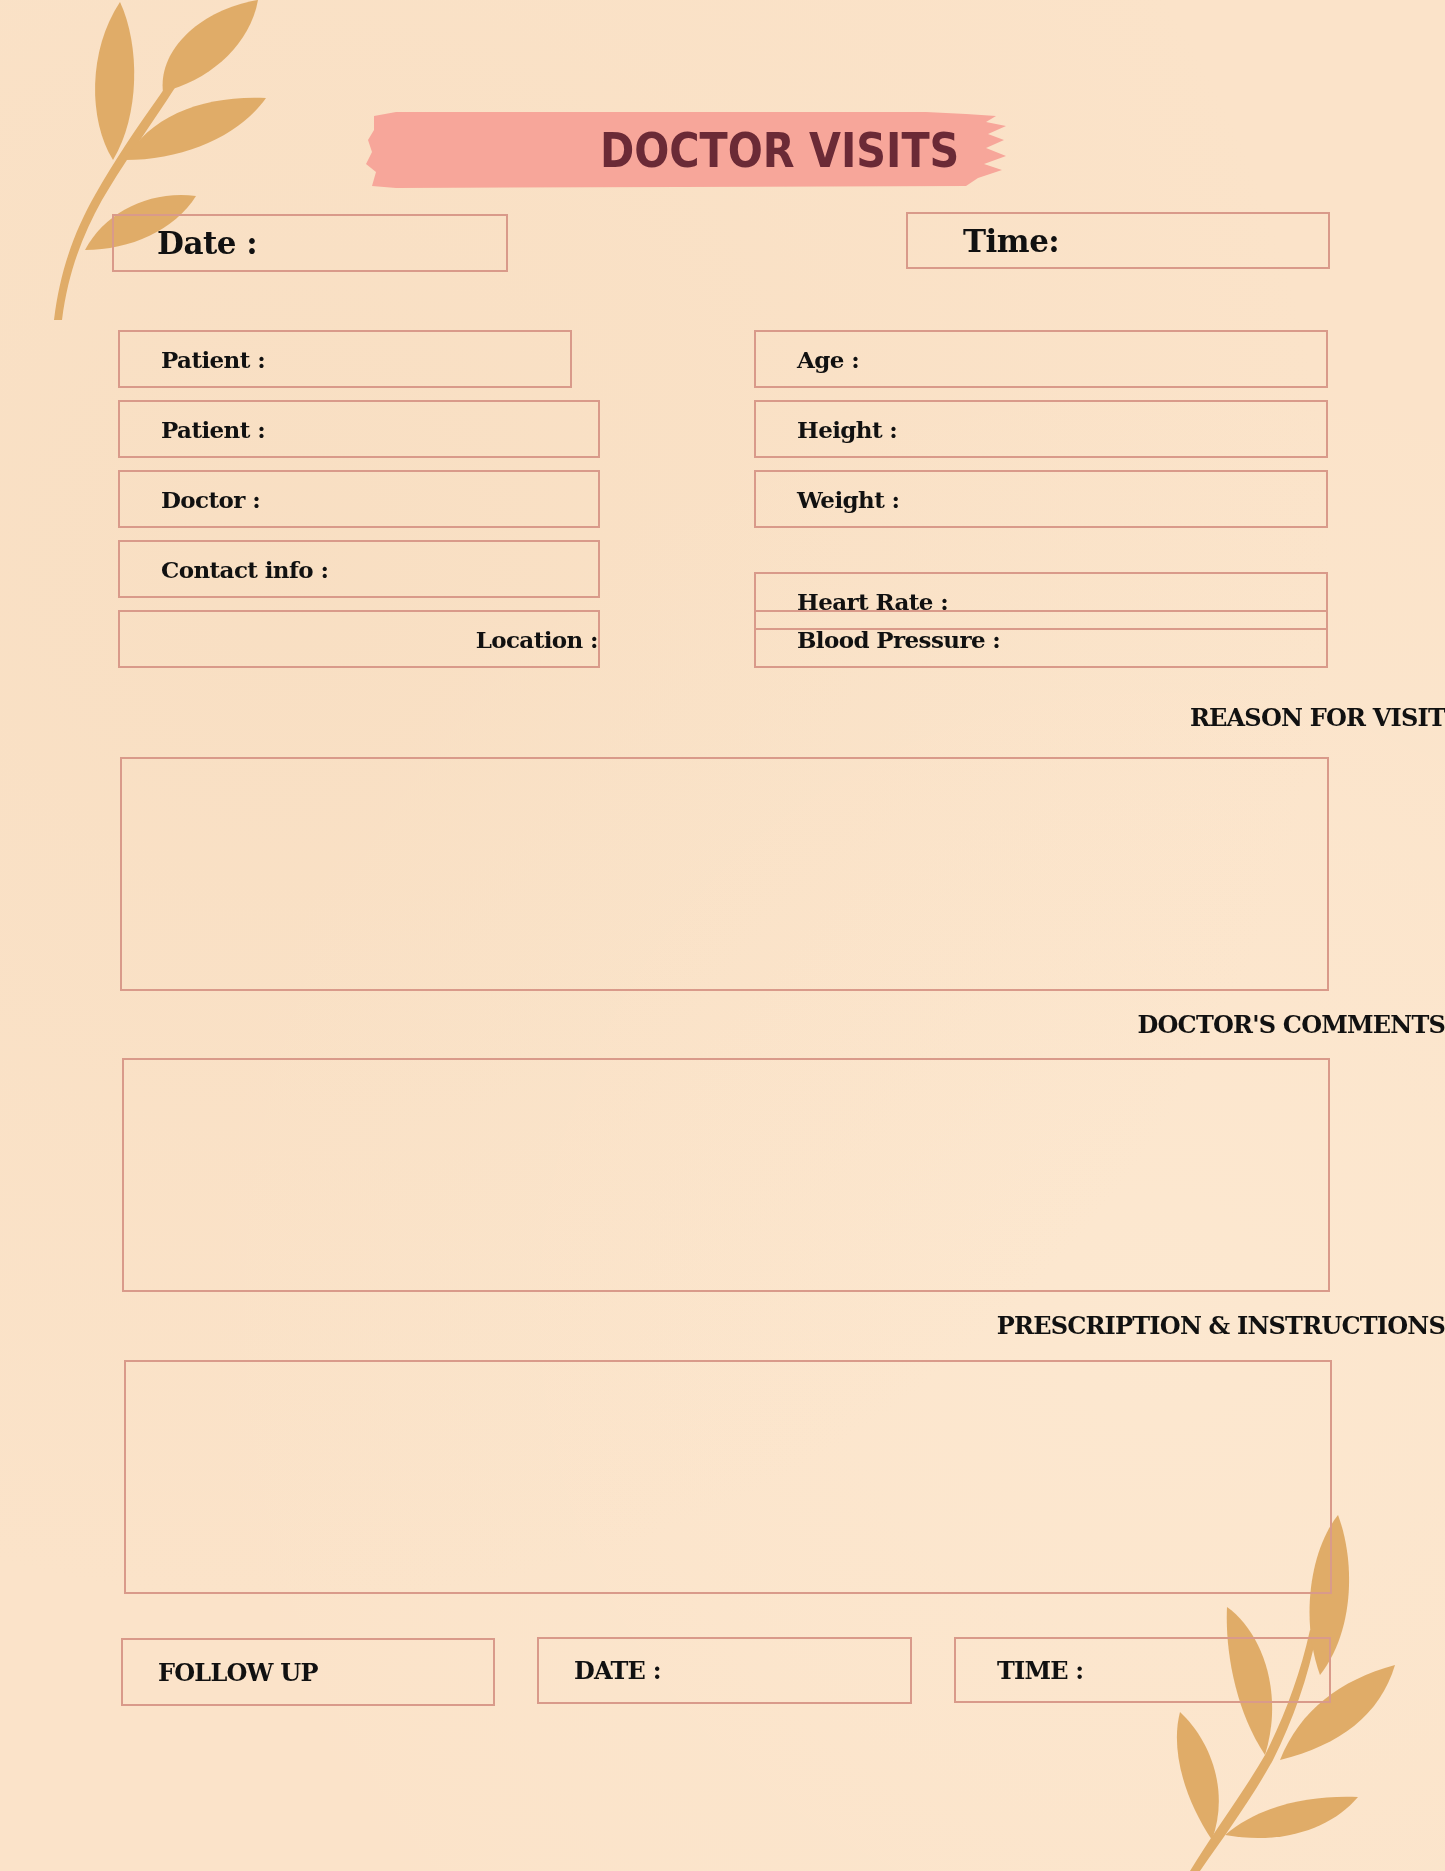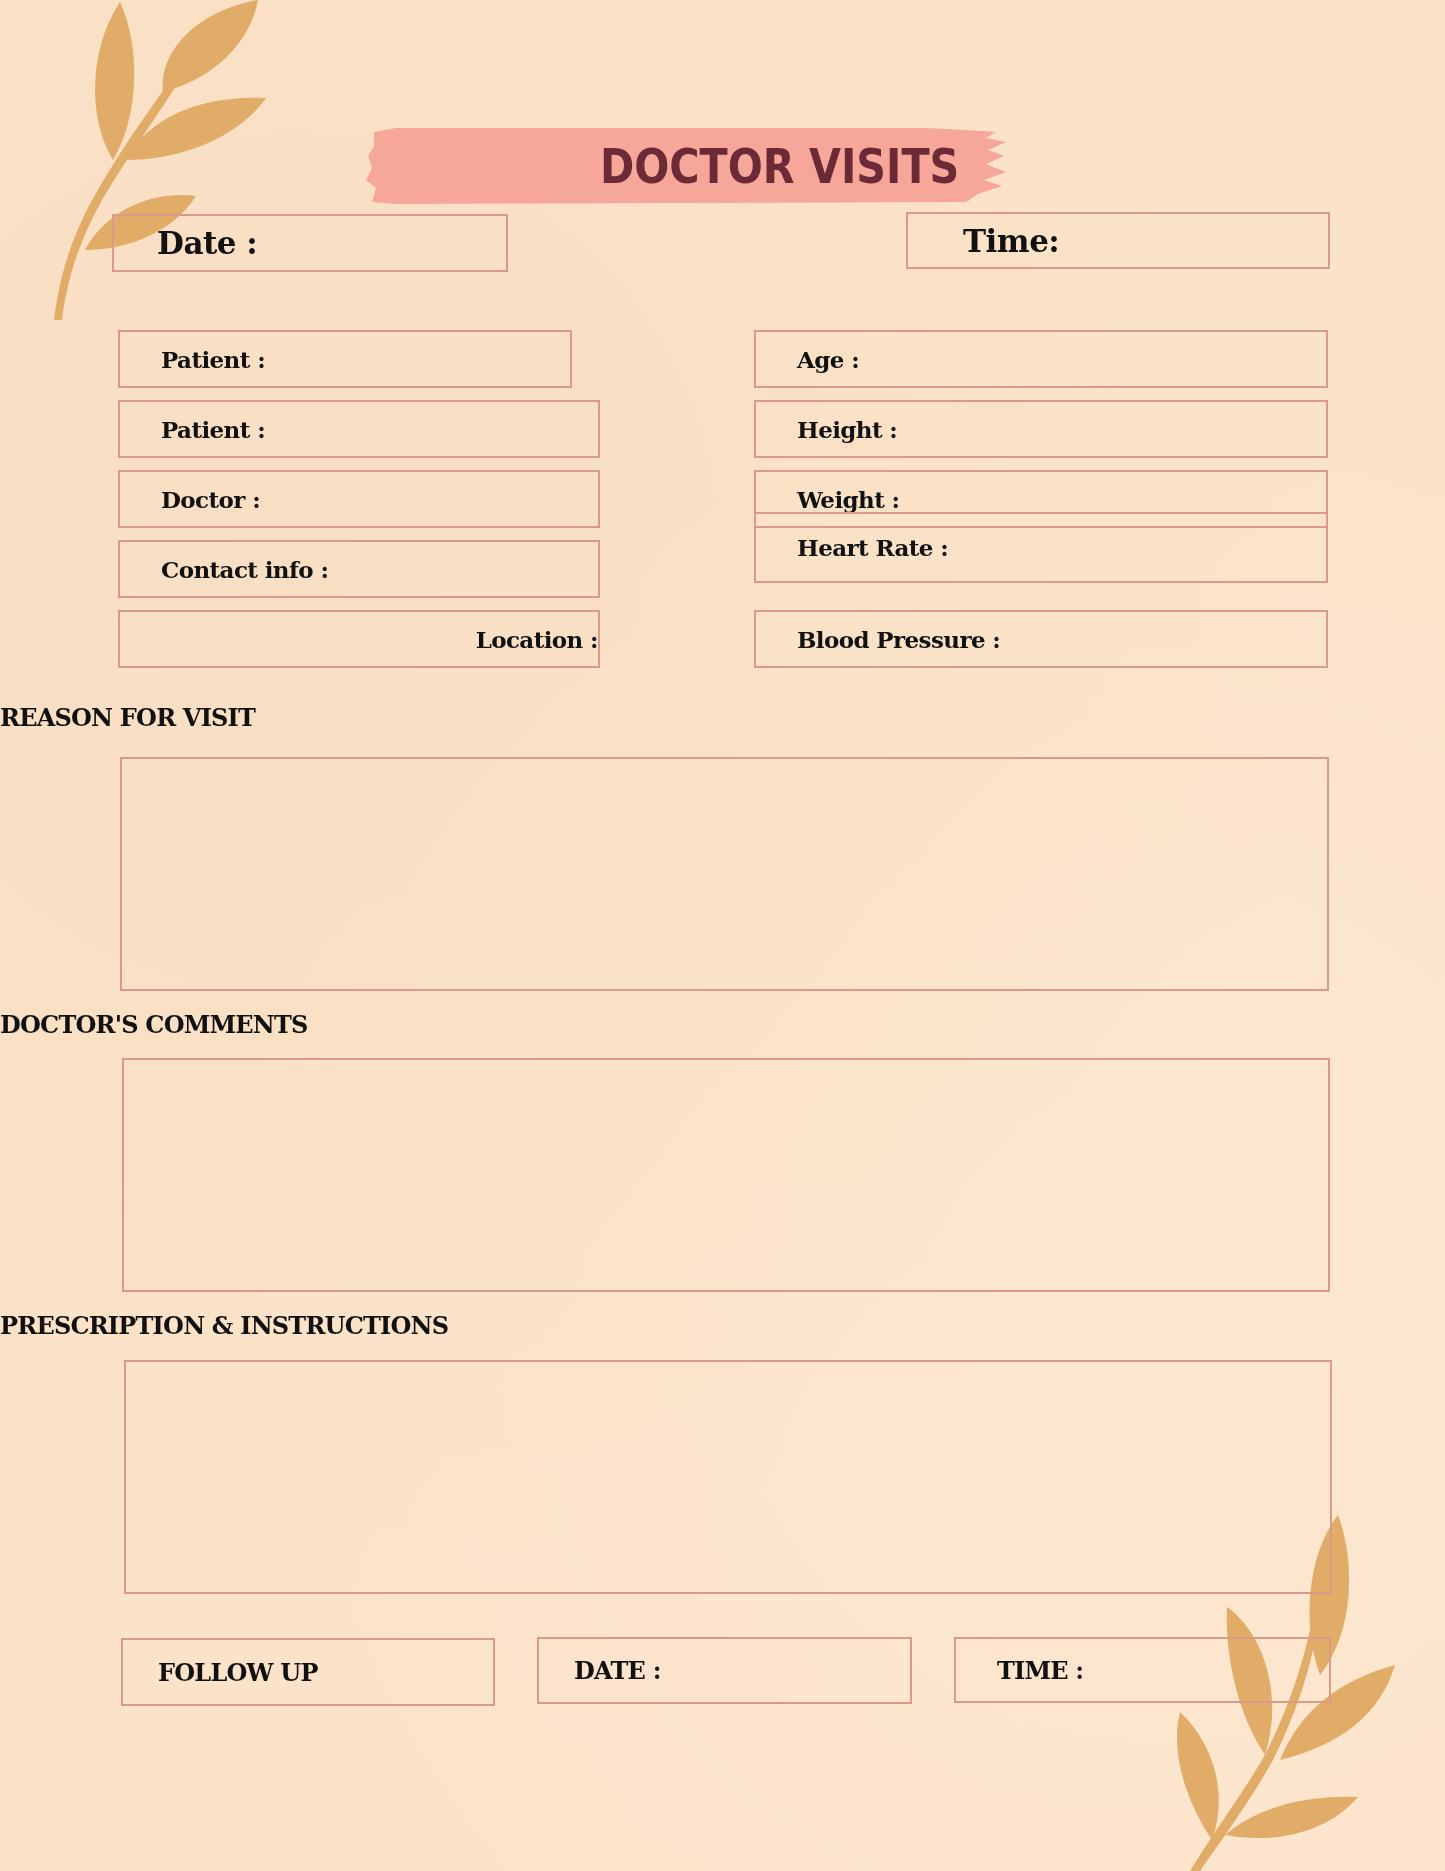--- a/index.html
+++ b/index.html
@@ -13,21 +13,21 @@
     position: absolute; inset: 0;
     background:
       radial-gradient(circle at 20% 30%, rgba(240,210,175,0.25), transparent 60%),
       radial-gradient(circle at 80% 70%, rgba(255,240,220,0.35), transparent 55%);
     pointer-events: none;
   }
   .leaf { position: absolute; pointer-events: none; }
   .leaf svg { display: block; }
 
   .banner {
-    position: absolute; left: 366px; top: 128px; width: 724px; height: 76px;
+    position: absolute; left: 366px; top: 112px; width: 724px; height: 76px;
   }
   .banner svg { position: absolute; inset: 0; }
   .title {
     position: absolute; left: 0; right: 0; top: 0; height: 76px;
     display: flex; align-items: center; justify-content: center;
     padding-left: 120px;
     font-family: "DejaVu Sans", "Liberation Sans", sans-serif;
     font-weight: bold; font-size: 48px; letter-spacing: 0px;
     color: #6b2a36;
     transform: scaleX(0.86);
@@ -41,21 +41,21 @@
   .box .lbl {
     font-weight: bold; white-space: nowrap;
     font-family: "DejaVu Serif", "Liberation Serif", serif;
     margin-left: 29px;
   }
   .big .lbl { font-size: 31px; padding-left: 14px; letter-spacing: -0.5px; }
   .field .lbl { font-size: 23px; padding-left: 12px; letter-spacing: -0.6px; }
   .fu .lbl { font-size: 24px; padding-left: 6px; letter-spacing: -0.8px; }
 
   .section-title {
-    position: absolute; left: 0; width: 1445px; text-align: left;
+    position: absolute; left: 0; width: 1445px; text-align: right;
     font-weight: bold; font-size: 24px; letter-spacing: -0.8px;
     font-family: "DejaVu Serif", "Liberation Serif", serif;
   }
   .area { position: absolute; box-sizing: border-box; border: 2px solid #d99a8a; }
 </style>
 </head>
 <body>
 
 <div class="paper-noise"></div>
 
@@ -127,21 +127,21 @@
 
 <div class="box field" style="left:754px;top:330px;width:574px;height:58px;">
   <span class="lbl">Age :</span>
 </div>
 <div class="box field" style="left:754px;top:400px;width:574px;height:58px;">
   <span class="lbl">Height :</span>
 </div>
 <div class="box field" style="left:754px;top:470px;width:574px;height:58px;">
   <span class="lbl">Weight :</span>
 </div>
-<div class="box field" style="left:754px;top:512px;width:574px;height:71px;">
+<div class="box field" style="left:754px;top:572px;width:574px;height:58px;">
   <span class="lbl">Heart Rate :</span>
 </div>
 <div class="box field" style="left:754px;top:610px;width:574px;height:58px;">
   <span class="lbl">Blood Pressure :</span>
 </div>
 
 <div class="section-title" style="top:703px;">REASON FOR VISIT</div>
 <div class="area" style="left:120px;top:757px;width:1209px;height:234px;"></div>
 
 <div class="section-title" style="top:1010px;">DOCTOR'S COMMENTS</div>

